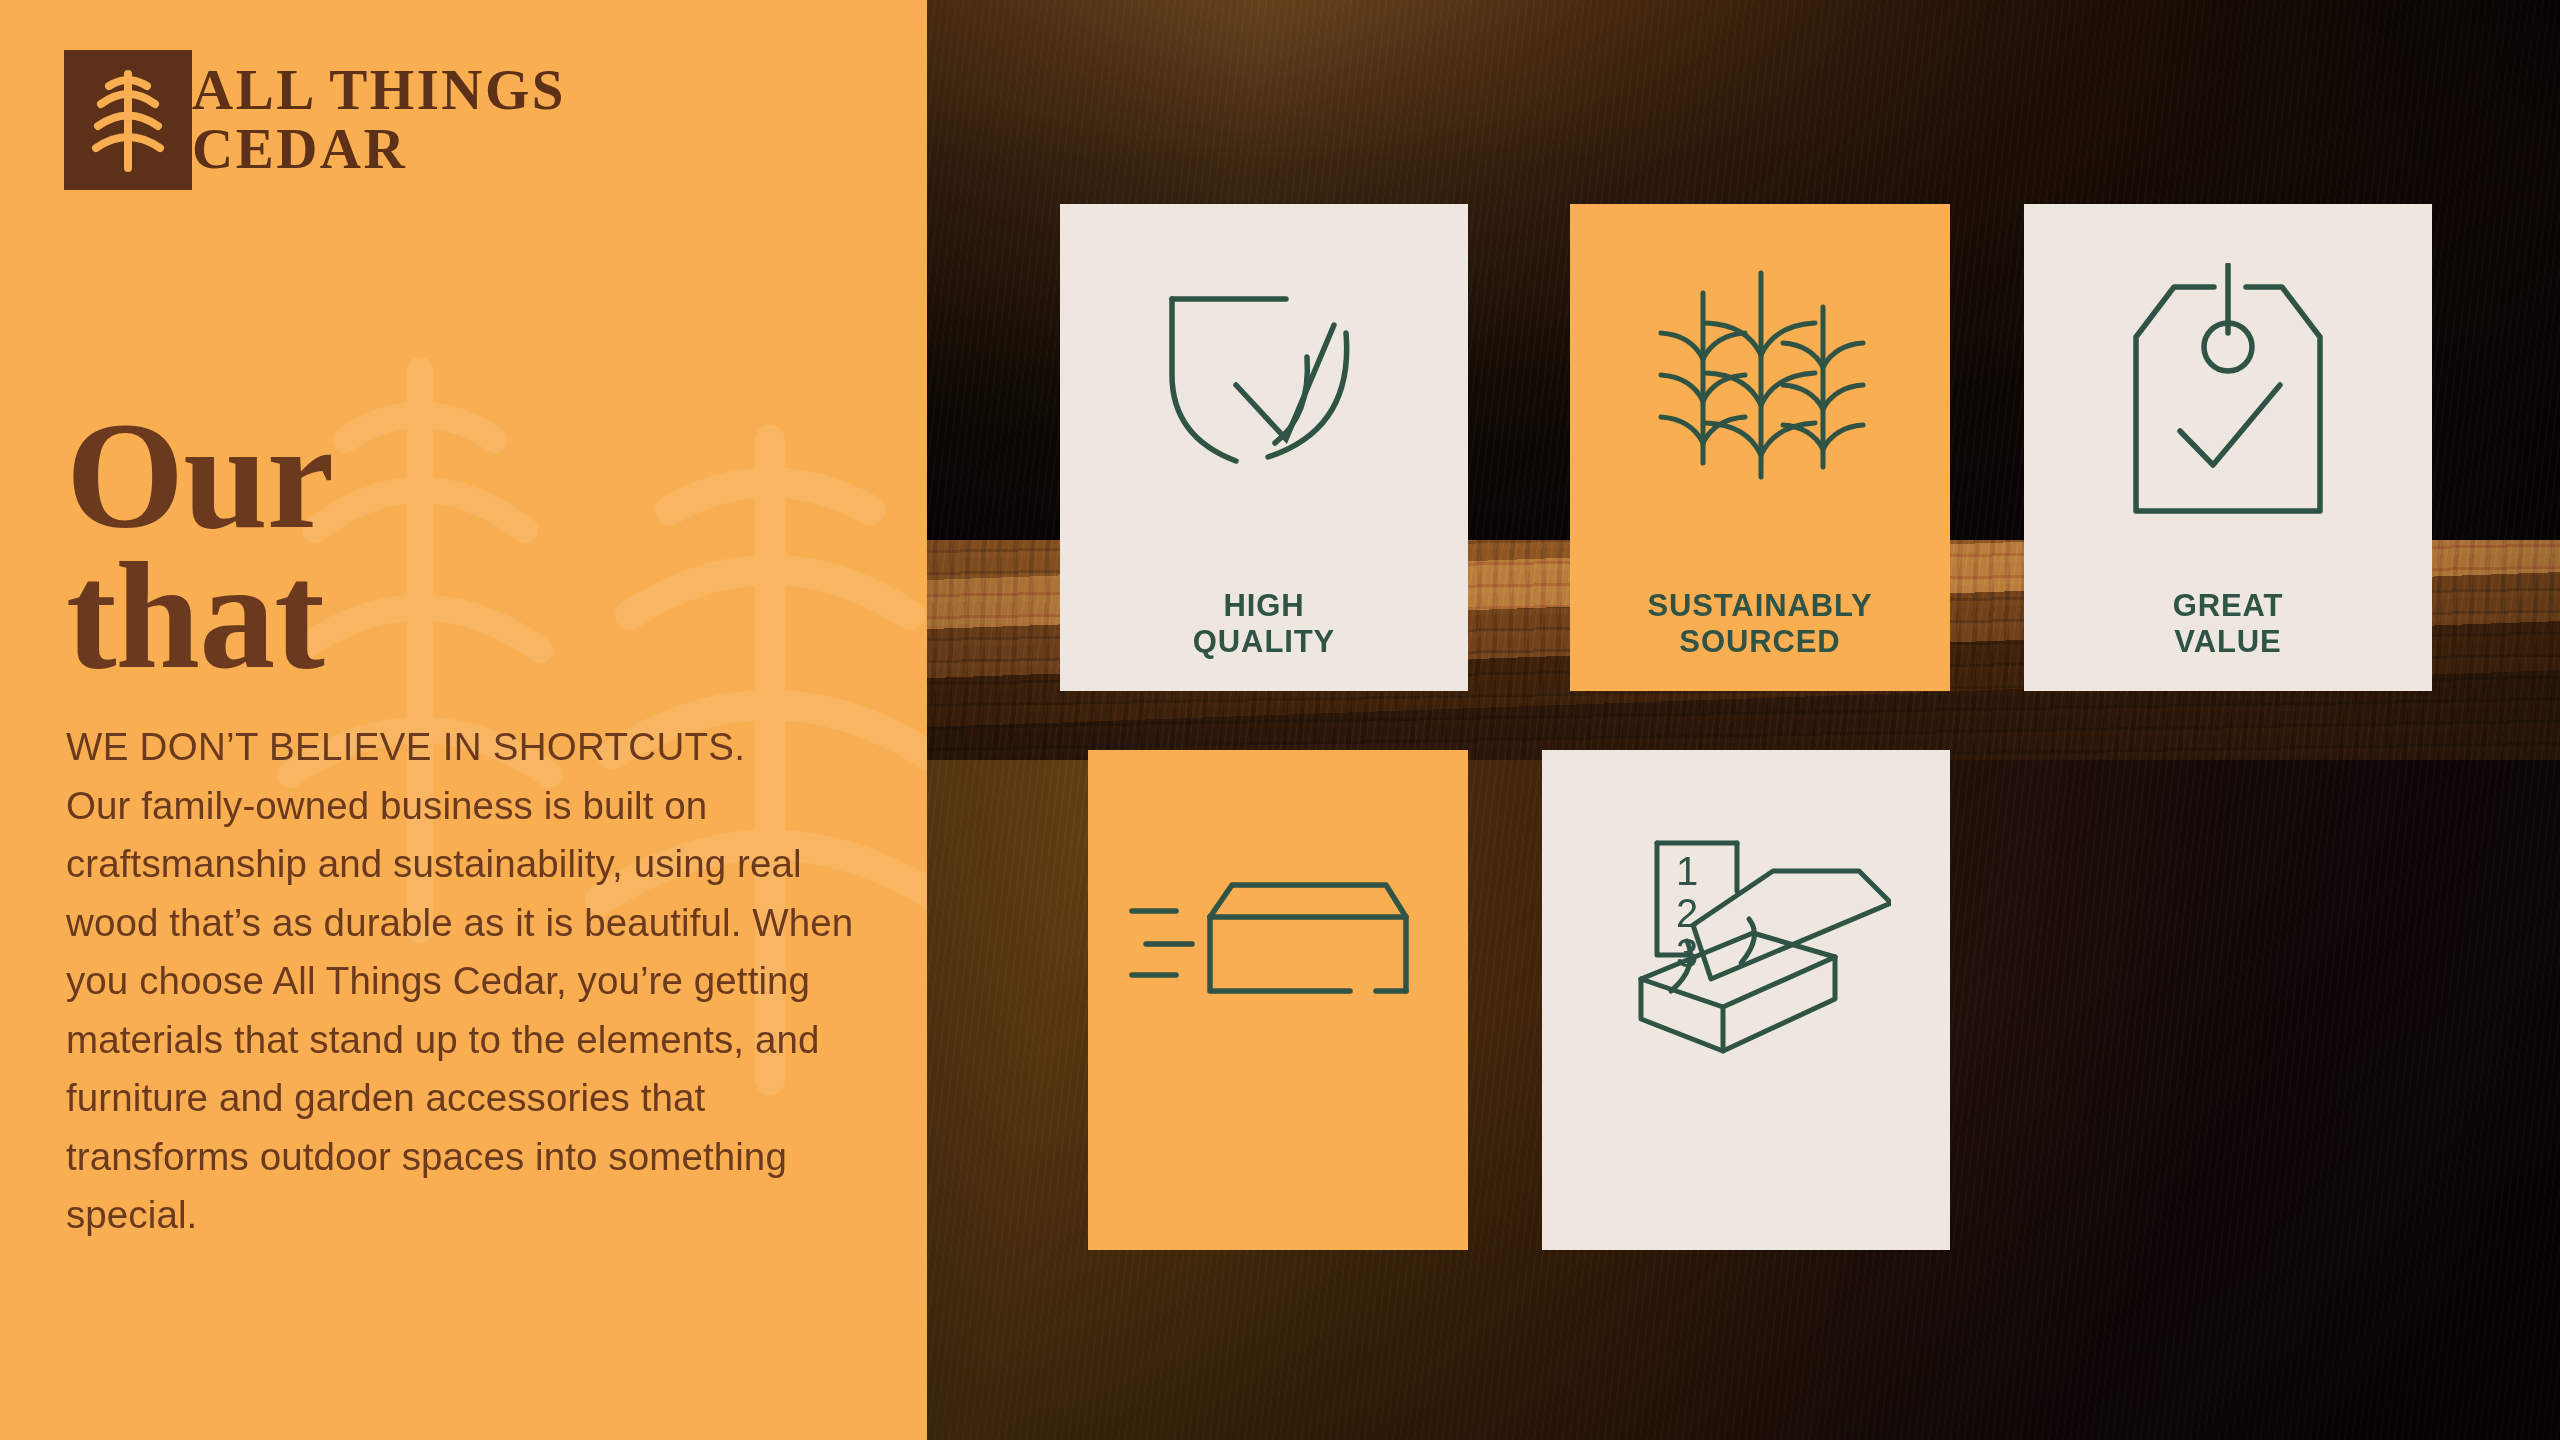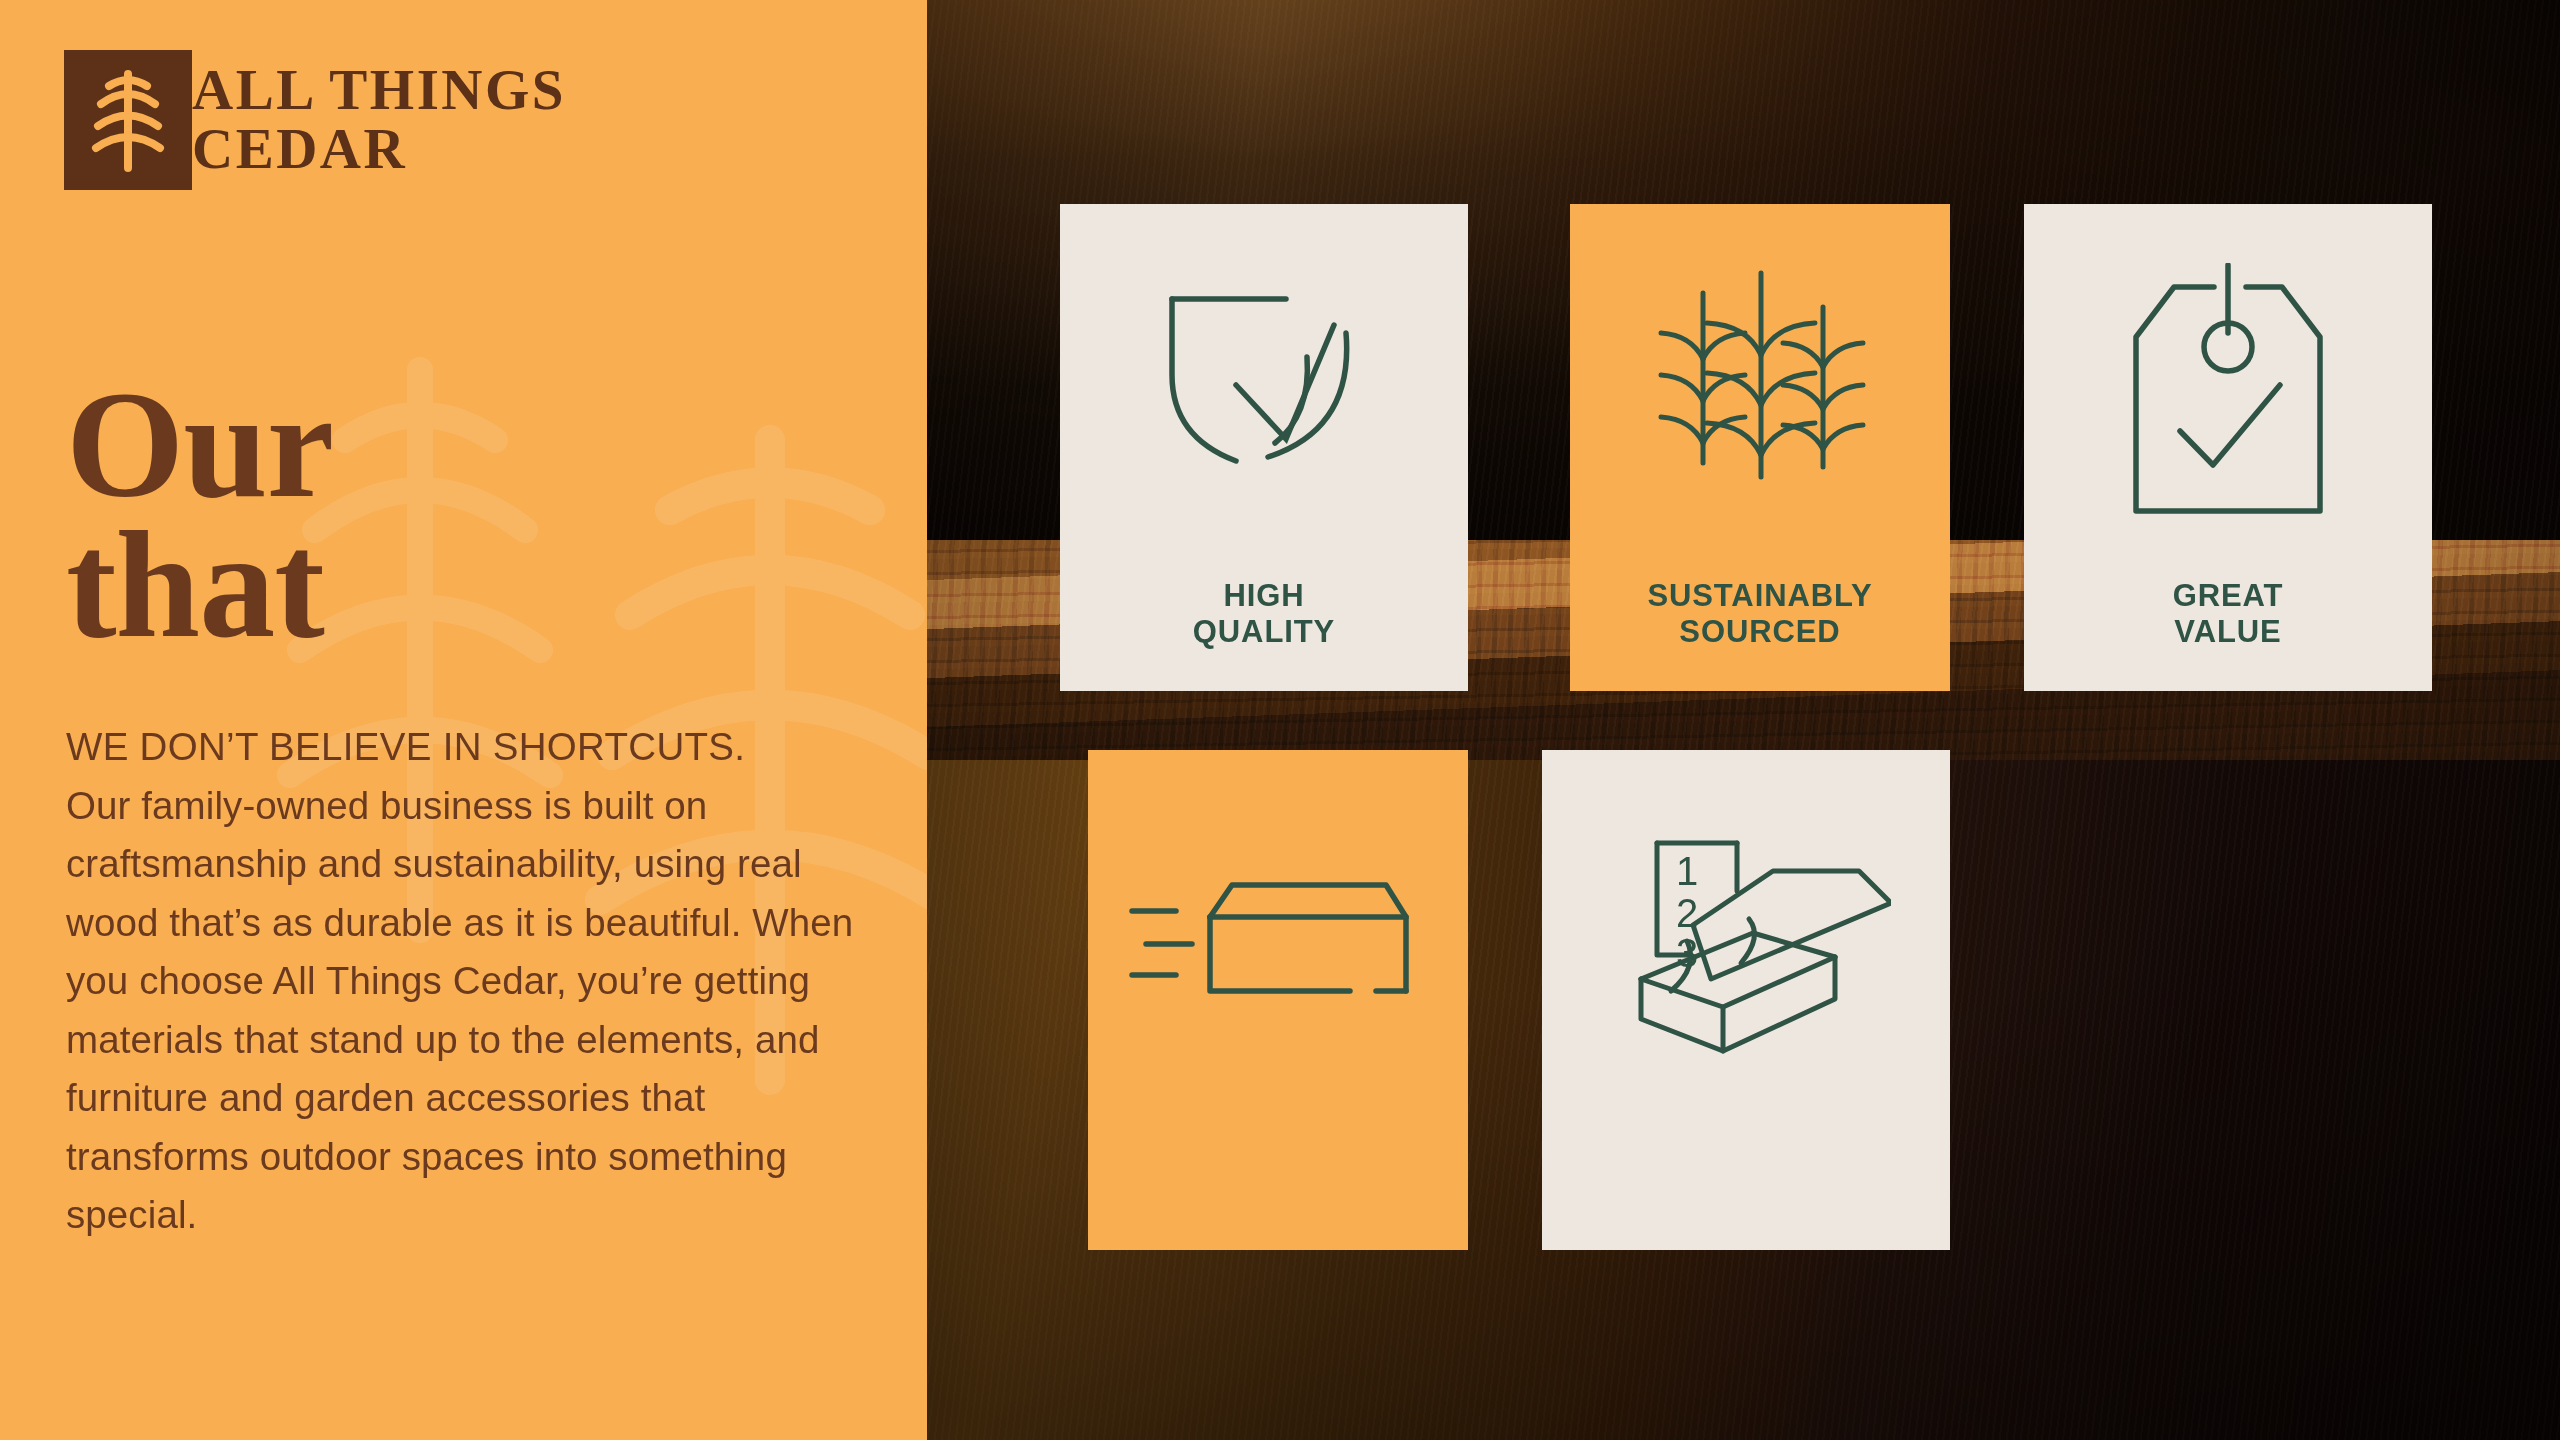--- a/index.html
+++ b/index.html
@@ -120,21 +120,21 @@
     font-weight: 700;
     font-size: 57px;
     line-height: 1.03;
     letter-spacing: 2.5px;
     text-transform: uppercase;
   }
   .brand-name span { display: block; }
 
   .headline {
     position: absolute;
-    left: 66px; top: 376px;
+    left: 66px; top: 407px;
     color: #6B3A1E;
     font-family: "Liberation Serif", serif;
     font-weight: 700;
     font-size: 152px;
     line-height: .92;
     letter-spacing: -1px;
   }
   .headline span { display: block; }
 
   .body-copy {
@@ -163,21 +163,21 @@
     grid-template-rows: 487px 500px;
     column-gap: 74px;
     row-gap: 59px;
   }
   .card {
     position: relative;
     display: flex;
     flex-direction: column;
     align-items: center;
     justify-content: flex-end;
-    padding-bottom: 40px;
+    padding-bottom: 30px;
   }
   .card.orange { background: #F8AE51; margin-left: 28px; }
   .card.cream  { background: #EDE7DF; }
 
   .card-icon {
     position: absolute;
     left: 0; right: 0;
     display: flex; align-items: center; justify-content: center;
   }
   .r1 .card-icon { top: 28px; height: 300px; }

